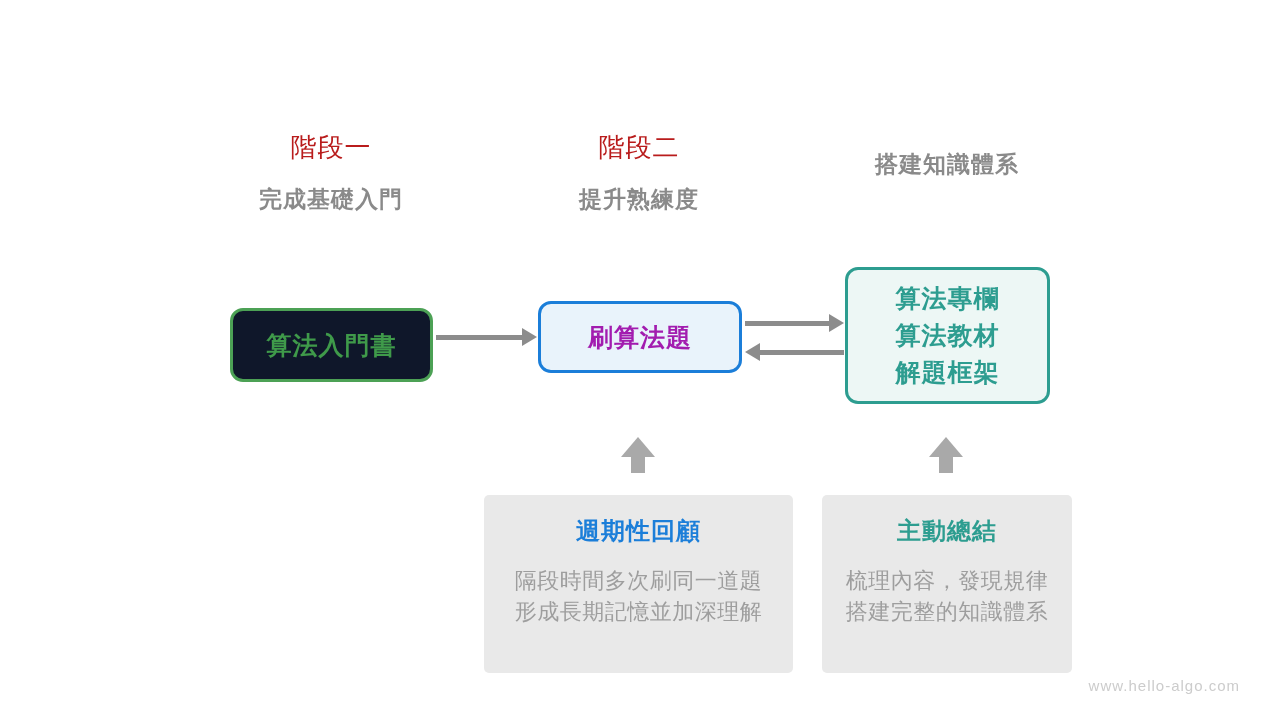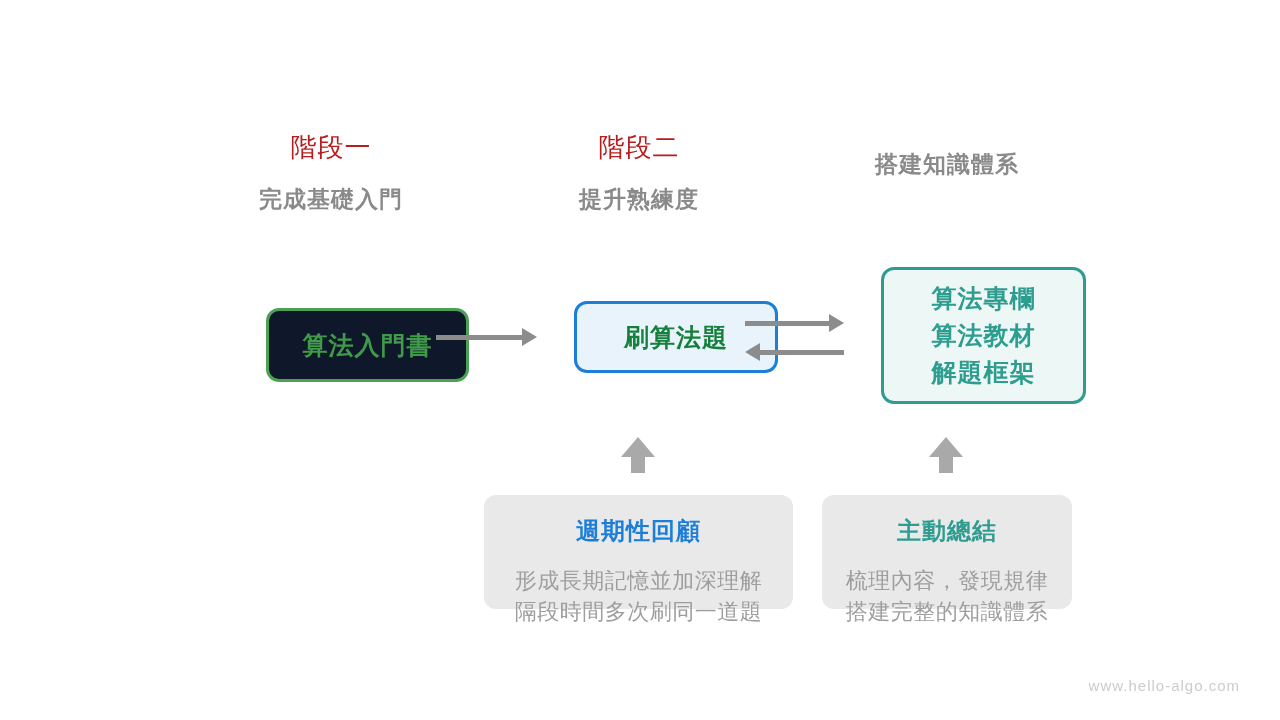--- a/index.html
+++ b/index.html
@@ -37,33 +37,32 @@
   .flow-node {
     position: absolute;
     border-radius: 13px;
     display: flex;
     flex-direction: column;
     align-items: center;
     justify-content: center;
     font-weight: 700;
     font-size: 25px;
     letter-spacing: 1px;
-    margin-left: 36px;
   }
   .node-intro-book {
     left: 230px; top: 308px; width: 203px; height: 74px;
     background: #0f172a;
     border: 3px solid #4ca155;
     color: #3f9a4a;
   }
   .node-practice {
     left: 538px; top: 301px; width: 204px; height: 72px;
     background: #e9f3fb;
     border: 3px solid #1b7ed9;
-    color: #15803d;
+    color: #a21caf;
   }
   .node-resources {
     left: 845px; top: 267px; width: 205px; height: 137px;
     background: #edf7f5;
     border: 3px solid #2d9d90;
     color: #2d9d90;
   }
   .node-resources .node-line { line-height: 37px; }
 
   
@@ -105,23 +104,23 @@
     border-bottom: 20px solid #a9a9a9;
   }
   .arrow-up .stem { width: 14px; height: 16px; background: #a9a9a9; }
   .arrow-up-1 { left: 621px; top: 437px; }
   .arrow-up-2 { left: 929px; top: 437px; }
 
   
   .note-card {
     position: absolute;
     top: 495px;
-    height: 114px;
+    height: 178px;
     background: #e9e9e9;
-    border-radius: 12px;
+    border-radius: 5px;
     text-align: center;
     padding-top: 20px;
   }
   .note-1 { left: 484px; width: 309px; }
   .note-2 { left: 822px; width: 250px; }
   .note-title {
     font-size: 24px;
     font-weight: 700;
     letter-spacing: 1px;
   }
@@ -193,22 +192,22 @@
     <div class="stem"></div>
   </div>
   <div class="arrow-up arrow-up-2">
     <div class="tri"></div>
     <div class="stem"></div>
   </div>
 
   <div class="note-card note-1">
     <div class="note-title">週期性回顧</div>
     <div class="note-body">
+      <div>隔段時間多次刷同一道題</div>
       <div>形成長期記憶並加深理解</div>
-      <div>隔段時間多次刷同一道題</div>
     </div>
   </div>
   <div class="note-card note-2">
     <div class="note-title">主動總結</div>
     <div class="note-body">
       <div>梳理內容，發現規律</div>
       <div>搭建完整的知識體系</div>
     </div>
   </div>
 

